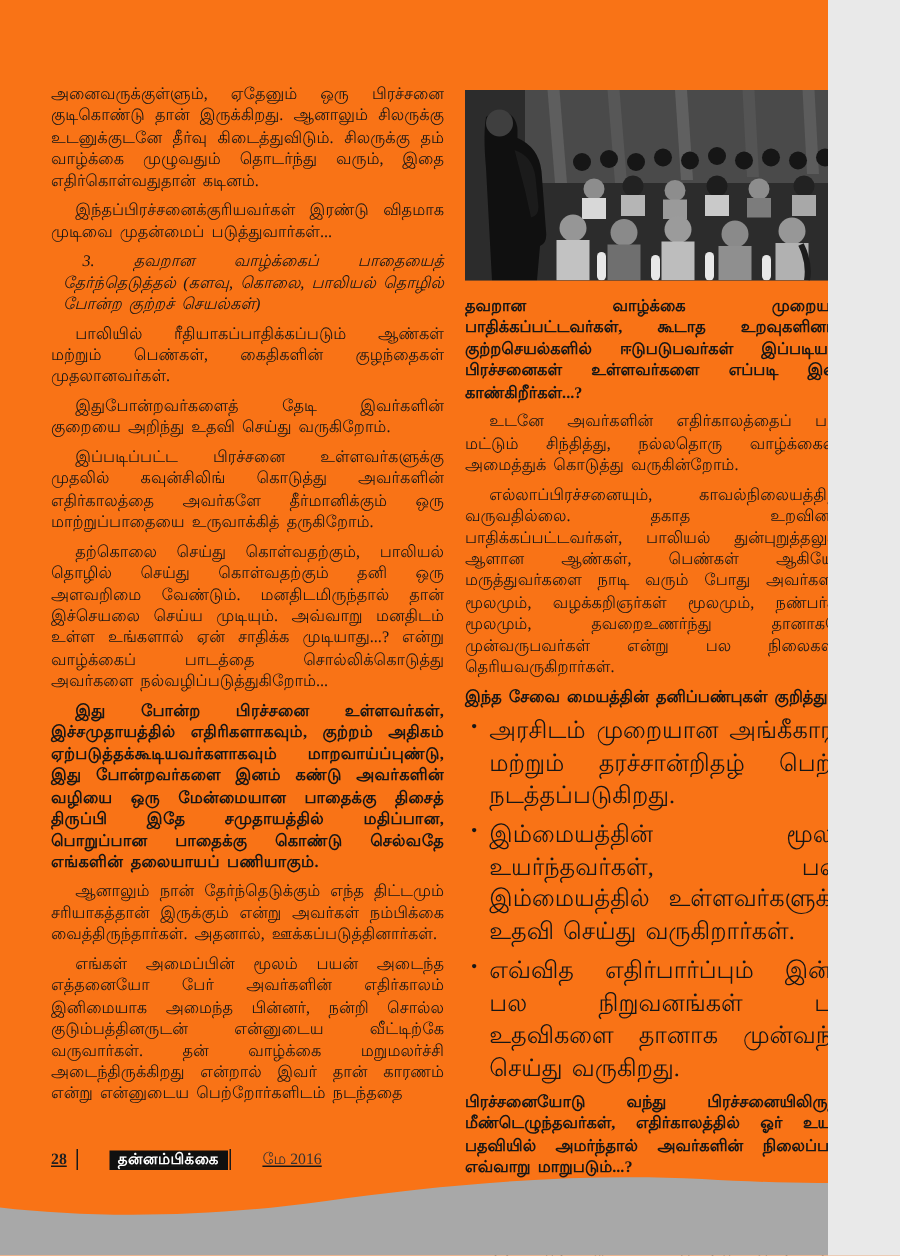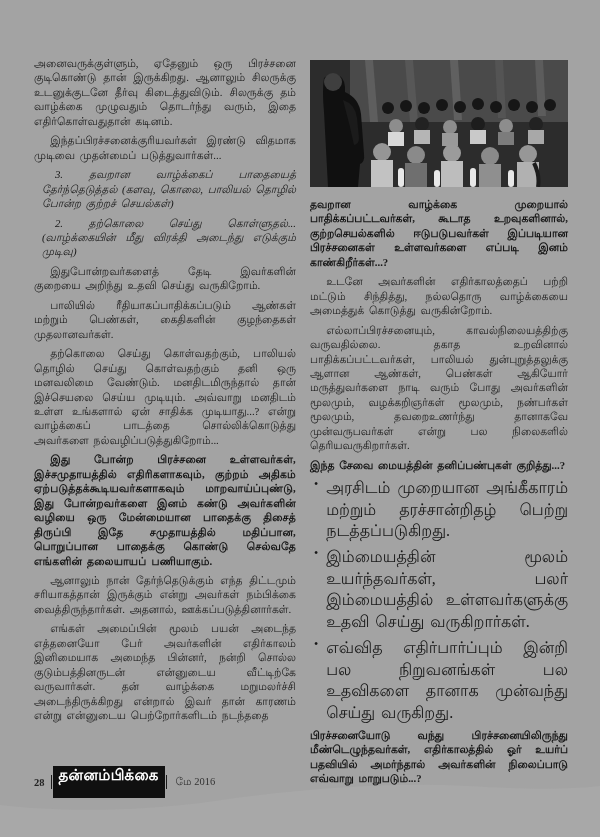--- a/index.html
+++ b/index.html
@@ -1,19 +1,19 @@
 <!DOCTYPE html>
 <html><head>
 <meta charset="utf-8">
 <style>
   html,body{margin:0;padding:0;background:#e9e9e9;}
   .page{
     position:relative;
-    width:600px;height:837px;
-    background:#a3a3a3;
+    width:552px;height:837px;
+    background:#f97316;
     overflow:hidden;
     font-family:"Liberation Serif", serif;
     color:#161616;
     box-sizing:border-box;
   }
   .columns{
     position:absolute;
     left:34px;top:56px;
     width:534px;
     display:flex;
@@ -67,64 +67,66 @@
     word-spacing:2px;
     flex:1;
   }
   .footer{
     position:absolute;
     left:34px;top:766px;
     display:flex;
     align-items:center;
     gap:1px;
     font-size:10.5px;
+    text-decoration:underline;
   }
   .footer .pageno{
     padding-right:5px;
     font-weight:bold;
     color:#222;
   }
   .footer .vline{
     width:1px;height:14px;
     background:#1a1a1a;
   }
   .footer .mag-badge{
     background:#101010;
     color:#ffffff;
     font-weight:bold;
-    font-size:15px;
-    padding:1px 6px 12px 6px;
+    font-size:10px;
+    padding:1px 6px 0 6px;
     letter-spacing:.3px;
+    margin-left:20px;
   }
   .footer .issue{
-    padding-left:8px;
+    padding-left:20px;
     color:#333;
   }
   .bottom-wave{
     position:absolute;
     left:0;bottom:0;
     width:600px;height:60px;
     pointer-events:none;
   }
 </style>
 </head>
 <body>
 
 <div class="page">
 
   <div class="columns">
 
     <div class="col left">
       <p>அனைவருக்குள்ளும், ஏதேனும் ஒரு பிரச்சனை குடிகொண்டு தான் இருக்கிறது. ஆனாலும் சிலருக்கு உடனுக்குடனே தீர்வு கிடைத்துவிடும். சிலருக்கு தம் வாழ்க்கை முழுவதும் தொடர்ந்து வரும், இதை எதிர்கொள்வதுதான் கடினம்.</p>
       <p class="para-indent">இந்தப்பிரச்சனைக்குரியவர்கள் இரண்டு விதமாக முடிவை முதன்மைப் படுத்துவார்கள்...</p>
       <p class="num-item">3. தவறான வாழ்க்கைப் பாதையைத் தேர்ந்தெடுத்தல் (களவு, கொலை, பாலியல் தொழில் போன்ற குற்றச் செயல்கள்)</p>
-      <p class="num-item">2. தற்கொலை செய்து கொள்ளுதல்... (வாழ்க்கையின் மீது விரக்தி அடைந்து எடுக்கும் முடிவு)</p>
+      <p class="para-indent">பாலியில் ரீதியாகப்பாதிக்கப்படும் ஆண்கள் மற்றும் பெண்கள், கைதிகளின் குழந்தைகள் முதலானவர்கள்.</p>
       <p class="para-indent">இதுபோன்றவர்களைத் தேடி இவர்களின் குறையை அறிந்து உதவி செய்து வருகிறோம்.</p>
-      <p class="para-indent">பாலியில் ரீதியாகப்பாதிக்கப்படும் ஆண்கள் மற்றும் பெண்கள், கைதிகளின் குழந்தைகள் முதலானவர்கள்.</p>
-      <p class="para-indent">தற்கொலை செய்து கொள்வதற்கும், பாலியல் தொழில் செய்து கொள்வதற்கும் தனி ஒரு மனவலிமை வேண்டும். மனதிடமிருந்தால் தான் இச்செயலை செய்ய முடியும். அவ்வாறு மனதிடம் உள்ள உங்களால் ஏன் சாதிக்க முடியாது...? என்று வாழ்க்கைப் பாடத்தை சொல்லிக்கொடுத்து அவர்களை நல்வழிப்படுத்துகிறோம்...</p>
+      <p class="para-indent">இப்படிப்பட்ட பிரச்சனை உள்ளவர்களுக்கு முதலில் கவுன்சிலிங் கொடுத்து அவர்களின் எதிர்காலத்தை அவர்களே தீர்மானிக்கும் ஒரு மாற்றுப்பாதையை உருவாக்கித் தருகிறோம்.</p>
+      <p class="para-indent">தற்கொலை செய்து கொள்வதற்கும், பாலியல் தொழில் செய்து கொள்வதற்கும் தனி ஒரு அளவறிமை வேண்டும். மனதிடமிருந்தால் தான் இச்செயலை செய்ய முடியும். அவ்வாறு மனதிடம் உள்ள உங்களால் ஏன் சாதிக்க முடியாது...? என்று வாழ்க்கைப் பாடத்தை சொல்லிக்கொடுத்து அவர்களை நல்வழிப்படுத்துகிறோம்...</p>
       <p class="bold-para">இது போன்ற பிரச்சனை உள்ளவர்கள், இச்சமுதாயத்தில் எதிரிகளாகவும், குற்றம் அதிகம் ஏற்படுத்தக்கூடியவர்களாகவும் மாறவாய்ப்புண்டு, இது போன்றவர்களை இனம் கண்டு அவர்களின் வழியை ஒரு மேன்மையான பாதைக்கு திசைத் திருப்பி இதே சமுதாயத்தில் மதிப்பான, பொறுப்பான பாதைக்கு கொண்டு செல்வதே எங்களின் தலையாயப் பணியாகும்.</p>
       <p class="para-indent">ஆனாலும் நான் தேர்ந்தெடுக்கும் எந்த திட்டமும் சரியாகத்தான் இருக்கும் என்று அவர்கள் நம்பிக்கை வைத்திருந்தார்கள். அதனால், ஊக்கப்படுத்தினார்கள்.</p>
       <p class="para-indent">எங்கள் அமைப்பின் மூலம் பயன் அடைந்த எத்தனையோ பேர் அவர்களின் எதிர்காலம் இனிமையாக அமைந்த பின்னர், நன்றி சொல்ல குடும்பத்தினருடன் என்னுடைய வீட்டிற்கே வருவார்கள். தன் வாழ்க்கை மறுமலர்ச்சி அடைந்திருக்கிறது என்றால் இவர் தான் காரணம் என்று என்னுடைய பெற்றோர்களிடம் நடந்ததை</p>
     </div>
 
     <div class="col right">
 
       <div class="photo-frame">
         <svg width="258" height="127" viewBox="0 0 258 127" xmlns="http://www.w3.org/2000/svg">
           <rect x="0" y="0" width="258" height="127" fill="#2c2c2c"></rect>

